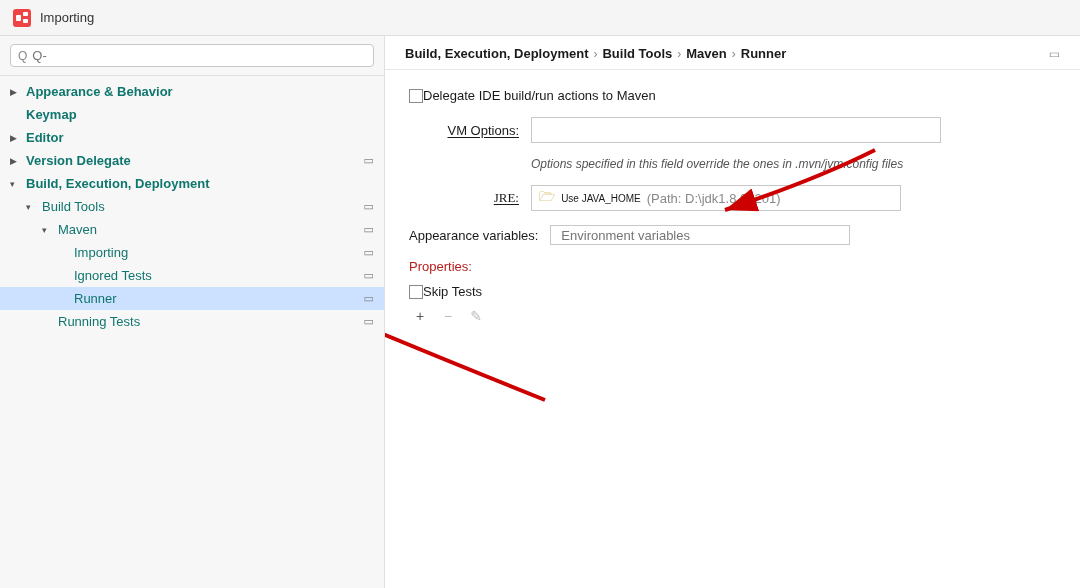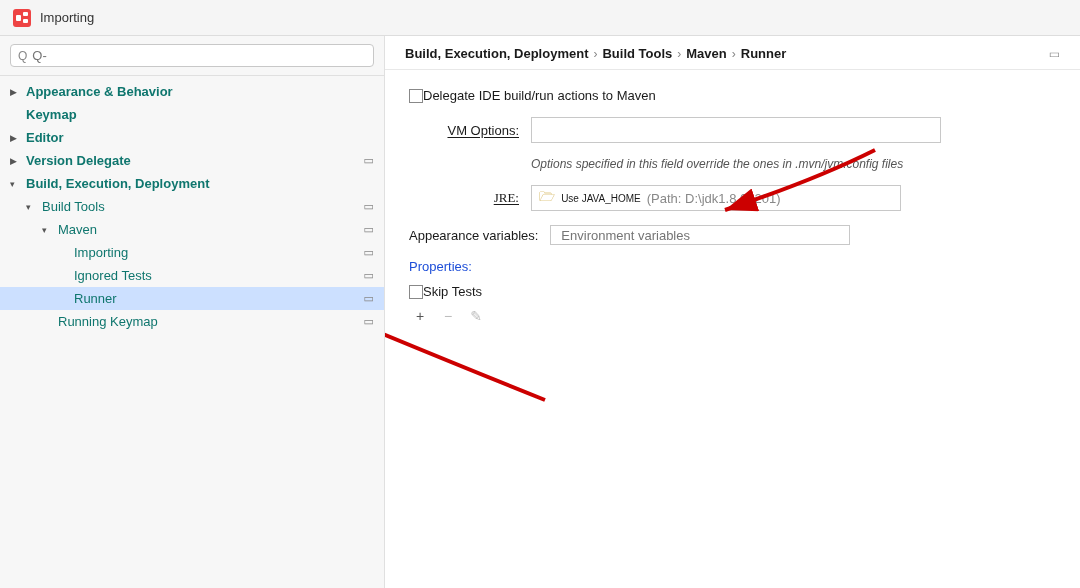--- a/index.html
+++ b/index.html
@@ -228,21 +228,21 @@
       background: #fff;
       padding: 3px 10px;
       font-size: 13px;
       color: #aaa;
       min-width: 300px;
       height: 20px;
     }
     .section-label {
       font-size: 13px;
       font-weight: 400;
-      color: #1d4ed8;
+      color: #b91c1c;
       margin-bottom: 10px;
     }
     .props-section {
       margin-top: 4px;
     }
     .toolbar-row {
       display: flex;
       align-items: center;
       gap: 6px;
       margin-top: 6px;
@@ -335,21 +335,21 @@
           <span class="label">Ignored Tests</span>
           <span class="pin-icon">▭</span>
         </div>
         <div class="tree-item indent-3 selected">
           <span class="arrow"></span>
           <span class="label">Runner</span>
           <span class="pin-icon">▭</span>
         </div>
         <div class="tree-item indent-2">
           <span class="arrow"></span>
-          <span class="label">Running Keymap</span>
+          <span class="label">Running Tests</span>
           <span class="pin-icon">▭</span>
         </div>
       </div>
   </div>
 
   <div class="content-panel">
 
     <div class="breadcrumb-bar">
       <span class="breadcrumb-item">Build, Execution, Deployment</span>
       <span class="breadcrumb-sep">›</span>

